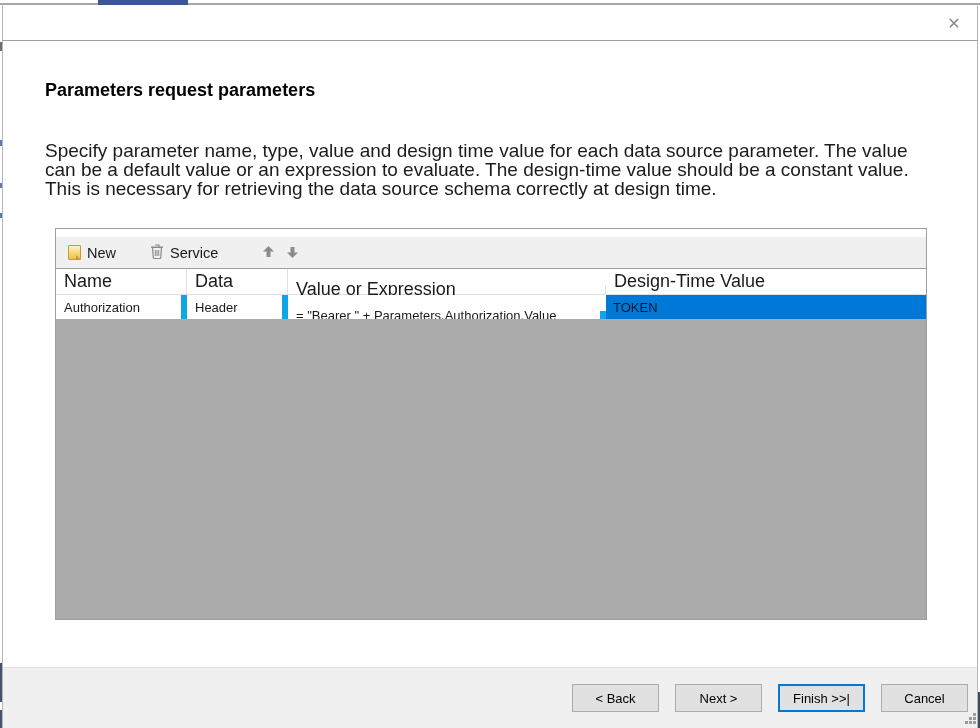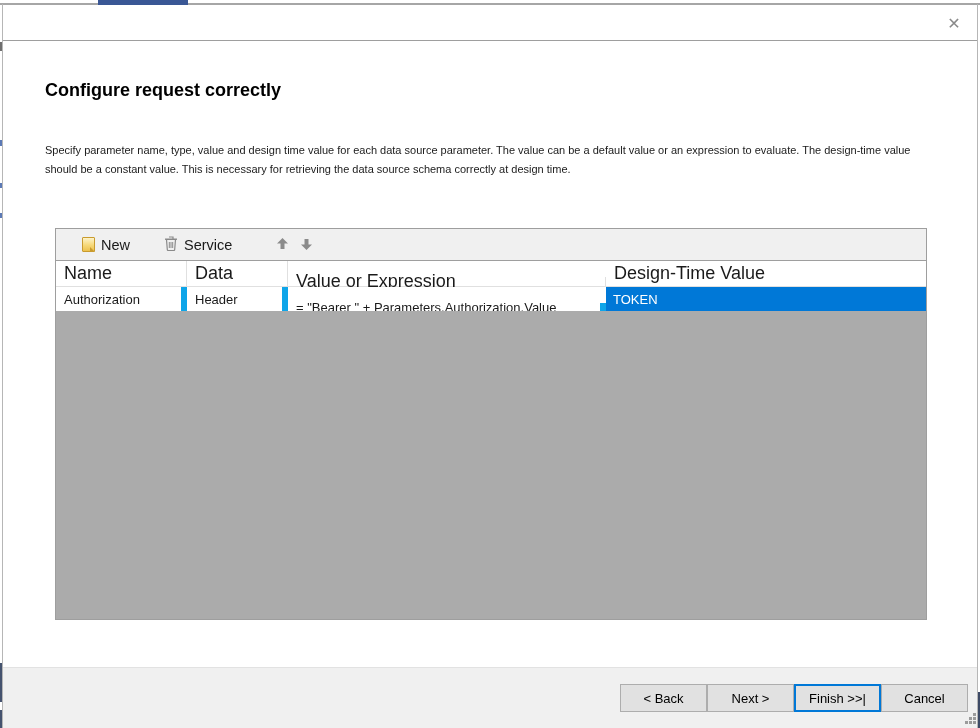--- a/index.html
+++ b/index.html
@@ -21,29 +21,29 @@
 
   
   .titlebar { position: absolute; left: 3px; top: 5px; width: 974px; height: 36px; background: #fff;
               border-bottom: 1px solid #9e9e9e; display: flex; align-items: center; }
   .titlebar-text { padding-left: 17px; font-size: 15px; color: #7f7f7f; }
   .close-btn { position: absolute; right: 6px; top: 2px; width: 34px; height: 32px; display: flex;
                align-items: center; justify-content: center; font-size: 16px; color: #8a8a8a; cursor: pointer; }
 
   
   .page-heading { position: absolute; left: 45px; top: 80px; font-size: 18px; font-weight: 700; color: #000; }
-  .page-desc { position: absolute; left: 45px; top: 141px; width: 884px; font-size: 11px;
+  .page-desc { position: absolute; left: 45px; top: 141px; width: 884px; font-size: 19px;
                line-height: 19px; color: #1b1b1b; }
 
   
   .grid-block { position: absolute; left: 55px; top: 228px; width: 872px; height: 392px;
                 border: 1px solid #9e9e9e; display: flex; flex-direction: column; background: #fff; }
 
   .grid-toolbar { height: 32px; flex: 0 0 32px; background: #f0f0f0; border-bottom: 1px solid #9e9e9e;
-                  display: flex; align-items: center; padding-left: 20px; }
+                  display: flex; align-items: center; padding-left: 6px; margin-top: 8px; }
   .tool-btn { display: flex; align-items: center; gap: 6px; padding: 3px 6px; cursor: pointer;
               font-size: 14.5px; color: #1a1a1a; }
   .tool-btn.delete { margin-left: 22px; }
   .arrow-btn { width: 24px; height: 22px; display: flex; align-items: center; justify-content: center; cursor: pointer; }
   .arrow-btn.up { margin-left: 32px; }
 
   
   .icon-newdoc { position: relative; width: 13px; height: 15px; background: linear-gradient(180deg, #fdf3c9 0%, #f6d878 55%, #edc14d 100%);
                  border: 1px solid #c99b2e; border-radius: 1px; }
   .icon-newdoc::after { content: ""; position: absolute; right: -1px; bottom: -1px; width: 0; height: 0;
@@ -54,27 +54,27 @@
   .hcell { display: flex; align-items: center; padding-left: 8px; font-size: 18px; color: #1a1a1a;
            border-right: 1px solid #e0e0e0; }
   .hcell:last-child { border-right: none; }
   .grid-row { height: 24px; flex: 0 0 24px; display: flex; background: #fff; }
   .cell { display: flex; align-items: center; padding-left: 8px; font-size: 13px; color: #1a1a1a;
           border-right: 6px solid #0ea5e9; white-space: nowrap; overflow: hidden; }
   .col-name  { width: 131px; flex: 0 0 131px; }
   .col-type  { width: 101px; flex: 0 0 101px; }
   .col-value { width: 318px; flex: 0 0 318px; margin-top: 16px; }
   .col-dtv   { flex: 1 1 auto; border-right: none; }
-  .cell.selected { background: #0078d7; color: #ffffff; padding-left: 7px; }
+  .cell.selected { background: #0078d7; color: #0f172a; padding-left: 7px; }
   .grid-empty { flex: 1 1 auto; background: #ababab; }
 
   
   .footer { position: absolute; left: 3px; right: 3px; top: 667px; bottom: 0; background: #f0f0f0;
             border-top: 1px solid #e2e2e2; }
-  .btn-row { position: absolute; top: 16px; right: 9px; display: flex; gap: 0; }
+  .btn-row { position: absolute; top: 16px; right: 9px; display: flex; gap: 16px; }
   .btn { width: 87px; height: 28px; background: #e1e1e1; border: 1px solid #adadad; font-size: 13px;
          color: #000; display: flex; align-items: center; justify-content: center; cursor: pointer;
          font-family: "Liberation Sans", sans-serif; }
   .btn.finish { border: 2px solid #0078d7; }
 
   .resize-grip { position: absolute; right: 4px; bottom: 4px; width: 3px; height: 3px; background: #9b9b9b;
                  box-shadow: 0 -4px #9b9b9b, 0 -8px #9b9b9b, -4px 0 #9b9b9b, -4px -4px #9b9b9b, -8px 0 #9b9b9b; }
 </style>
 </head>
 <body>
@@ -90,21 +90,21 @@
   <div class="artifact-right-sliver"></div>
   <div class="artifact-speck" style="top:140px;height:6px"></div>
   <div class="artifact-speck" style="top:183px;height:5px"></div>
   <div class="artifact-speck" style="top:213px;height:5px"></div>
   <div class="artifact-gray-mark"></div>
 
   <div class="titlebar">
     <span class="close-btn">✕</span>
   </div>
 
-  <div class="page-heading">Configure request correctly</div>
+  <div class="page-heading">Parameters request parameters</div>
   <div class="page-desc">Specify parameter name, type, value and design time value for each data source parameter. The value can be a default value or an expression to evaluate. The design-time value should be a constant value. This is necessary for retrieving the data source schema correctly at design time.</div>
 
   <div class="grid-block">
 
     <div class="grid-toolbar">
       <div class="tool-btn">
         <span class="icon-newdoc"></span>
         <span>New</span>
       </div>
       <div class="tool-btn delete">

